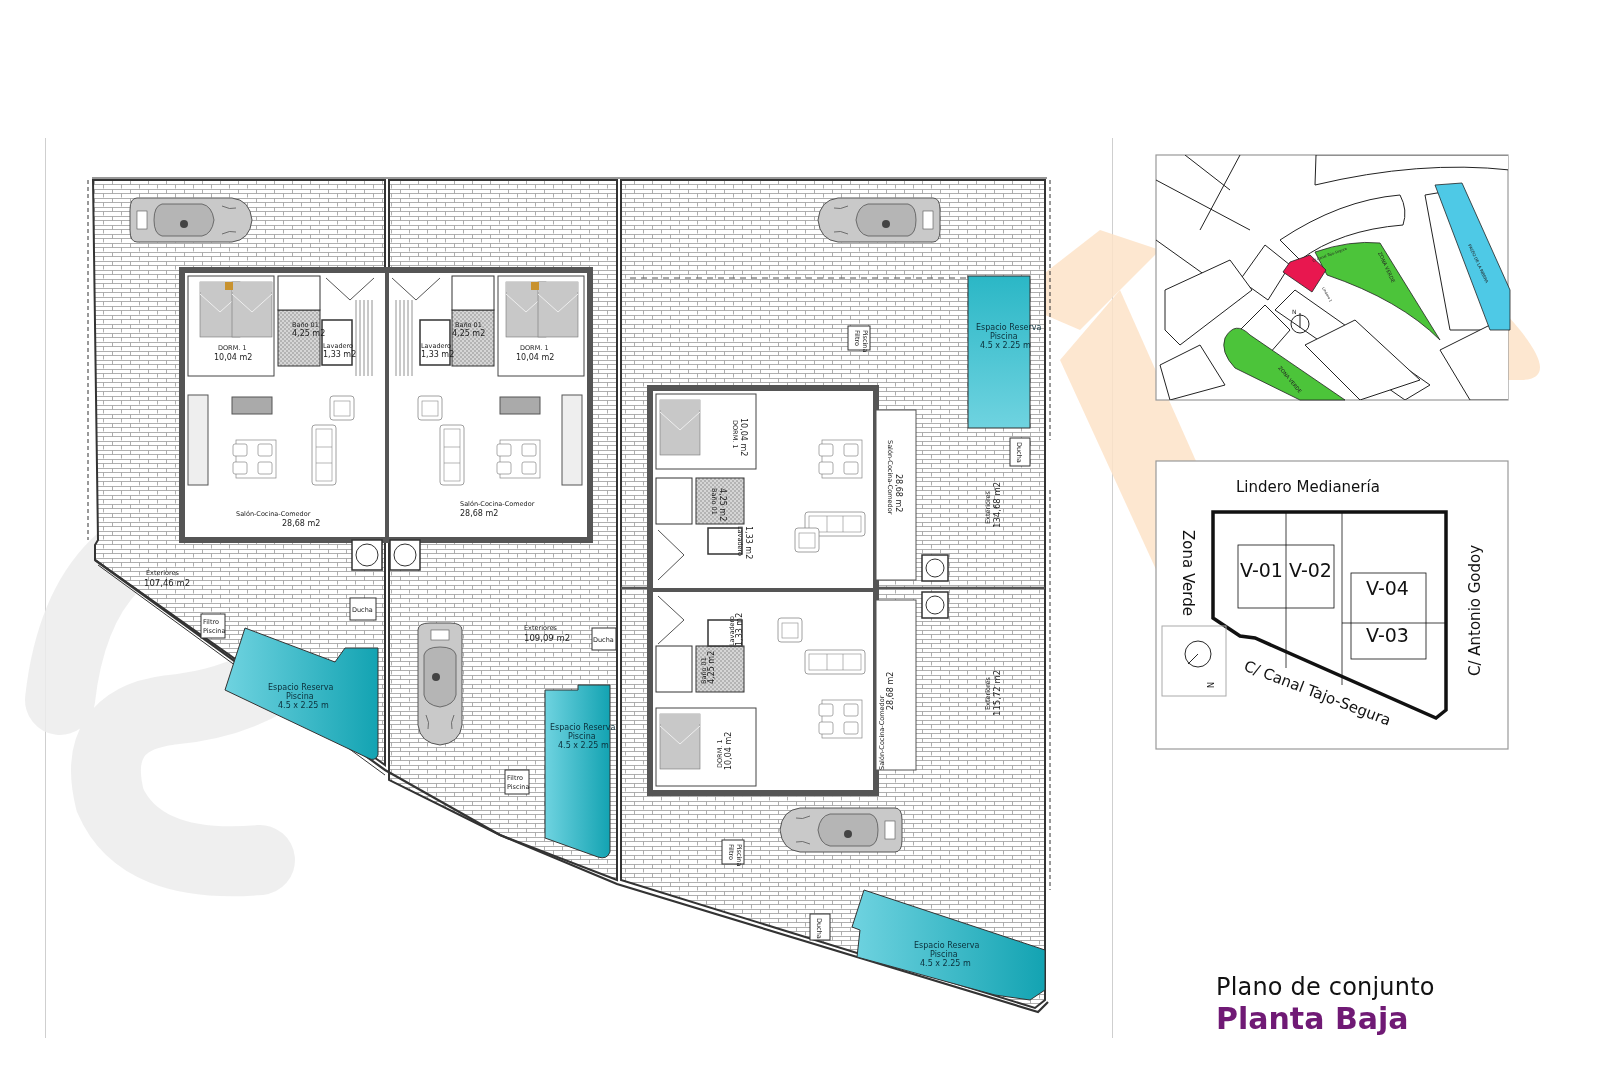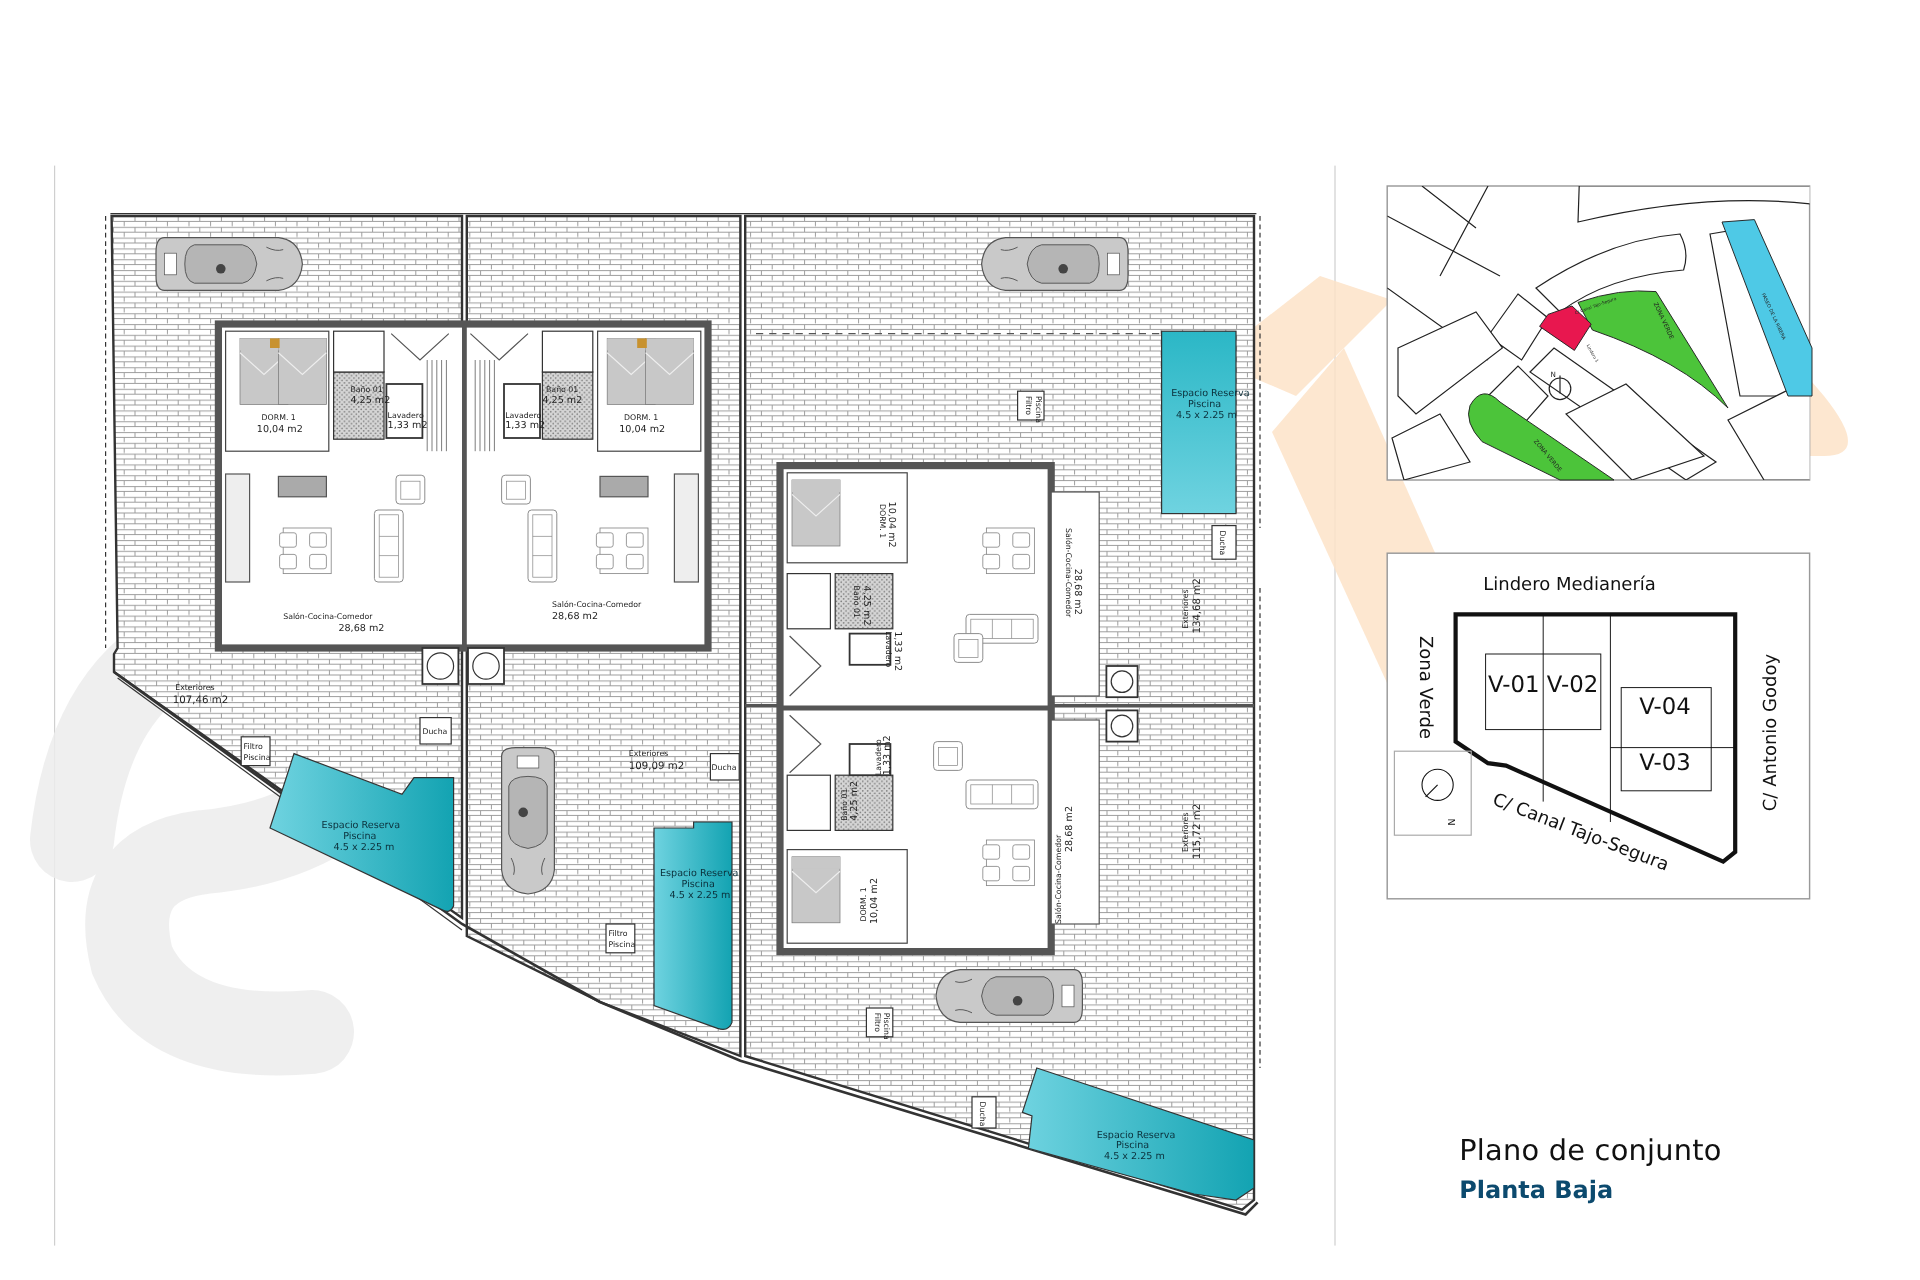--- a/index.html
+++ b/index.html
@@ -8,22 +8,22 @@
   #stage { position: absolute; left: 0; top: 0; width: 1600px; height: 1067px; }
   .frame-line { position: absolute; background: #cfcfcf; }
   svg text { font-family: "DejaVu Sans", sans-serif; }
   .lbl { fill: #222; }
   .lbl-sm { font-size: 6.5px; }
   .lbl-md { font-size: 8px; }
   .lbl-area { font-size: 8.5px; }
   .pool-lbl { font-size: 8px; fill: #0b2f3a; }
   .title-box { position: absolute; left: 1216px; top: 945px; }
   .title-sub { font-size: 24px; font-weight: 400; color: #111; letter-spacing: 0.2px;
-               font-family: "DejaVu Sans", sans-serif; line-height: 28px; }
-  .title-main { font-size: 20px; font-weight: 700; color: #0c4a6e;
+               font-family: "DejaVu Sans", sans-serif; line-height: 28px; margin-top: 28px; }
+  .title-main { font-size: 30px; font-weight: 700; color: #701a75;
                 font-family: "DejaVu Sans", sans-serif; line-height: 36px; }
   .key-text { font-family: "DejaVu Sans", sans-serif; }
 </style>
 </head>
 <body>
 
 <div id="stage">
 
   <div class="frame-line" style="left:45px;top:138px;width:1px;height:900px;"></div>
   <div class="frame-line" style="left:1112px;top:138px;width:1px;height:900px;"></div>

